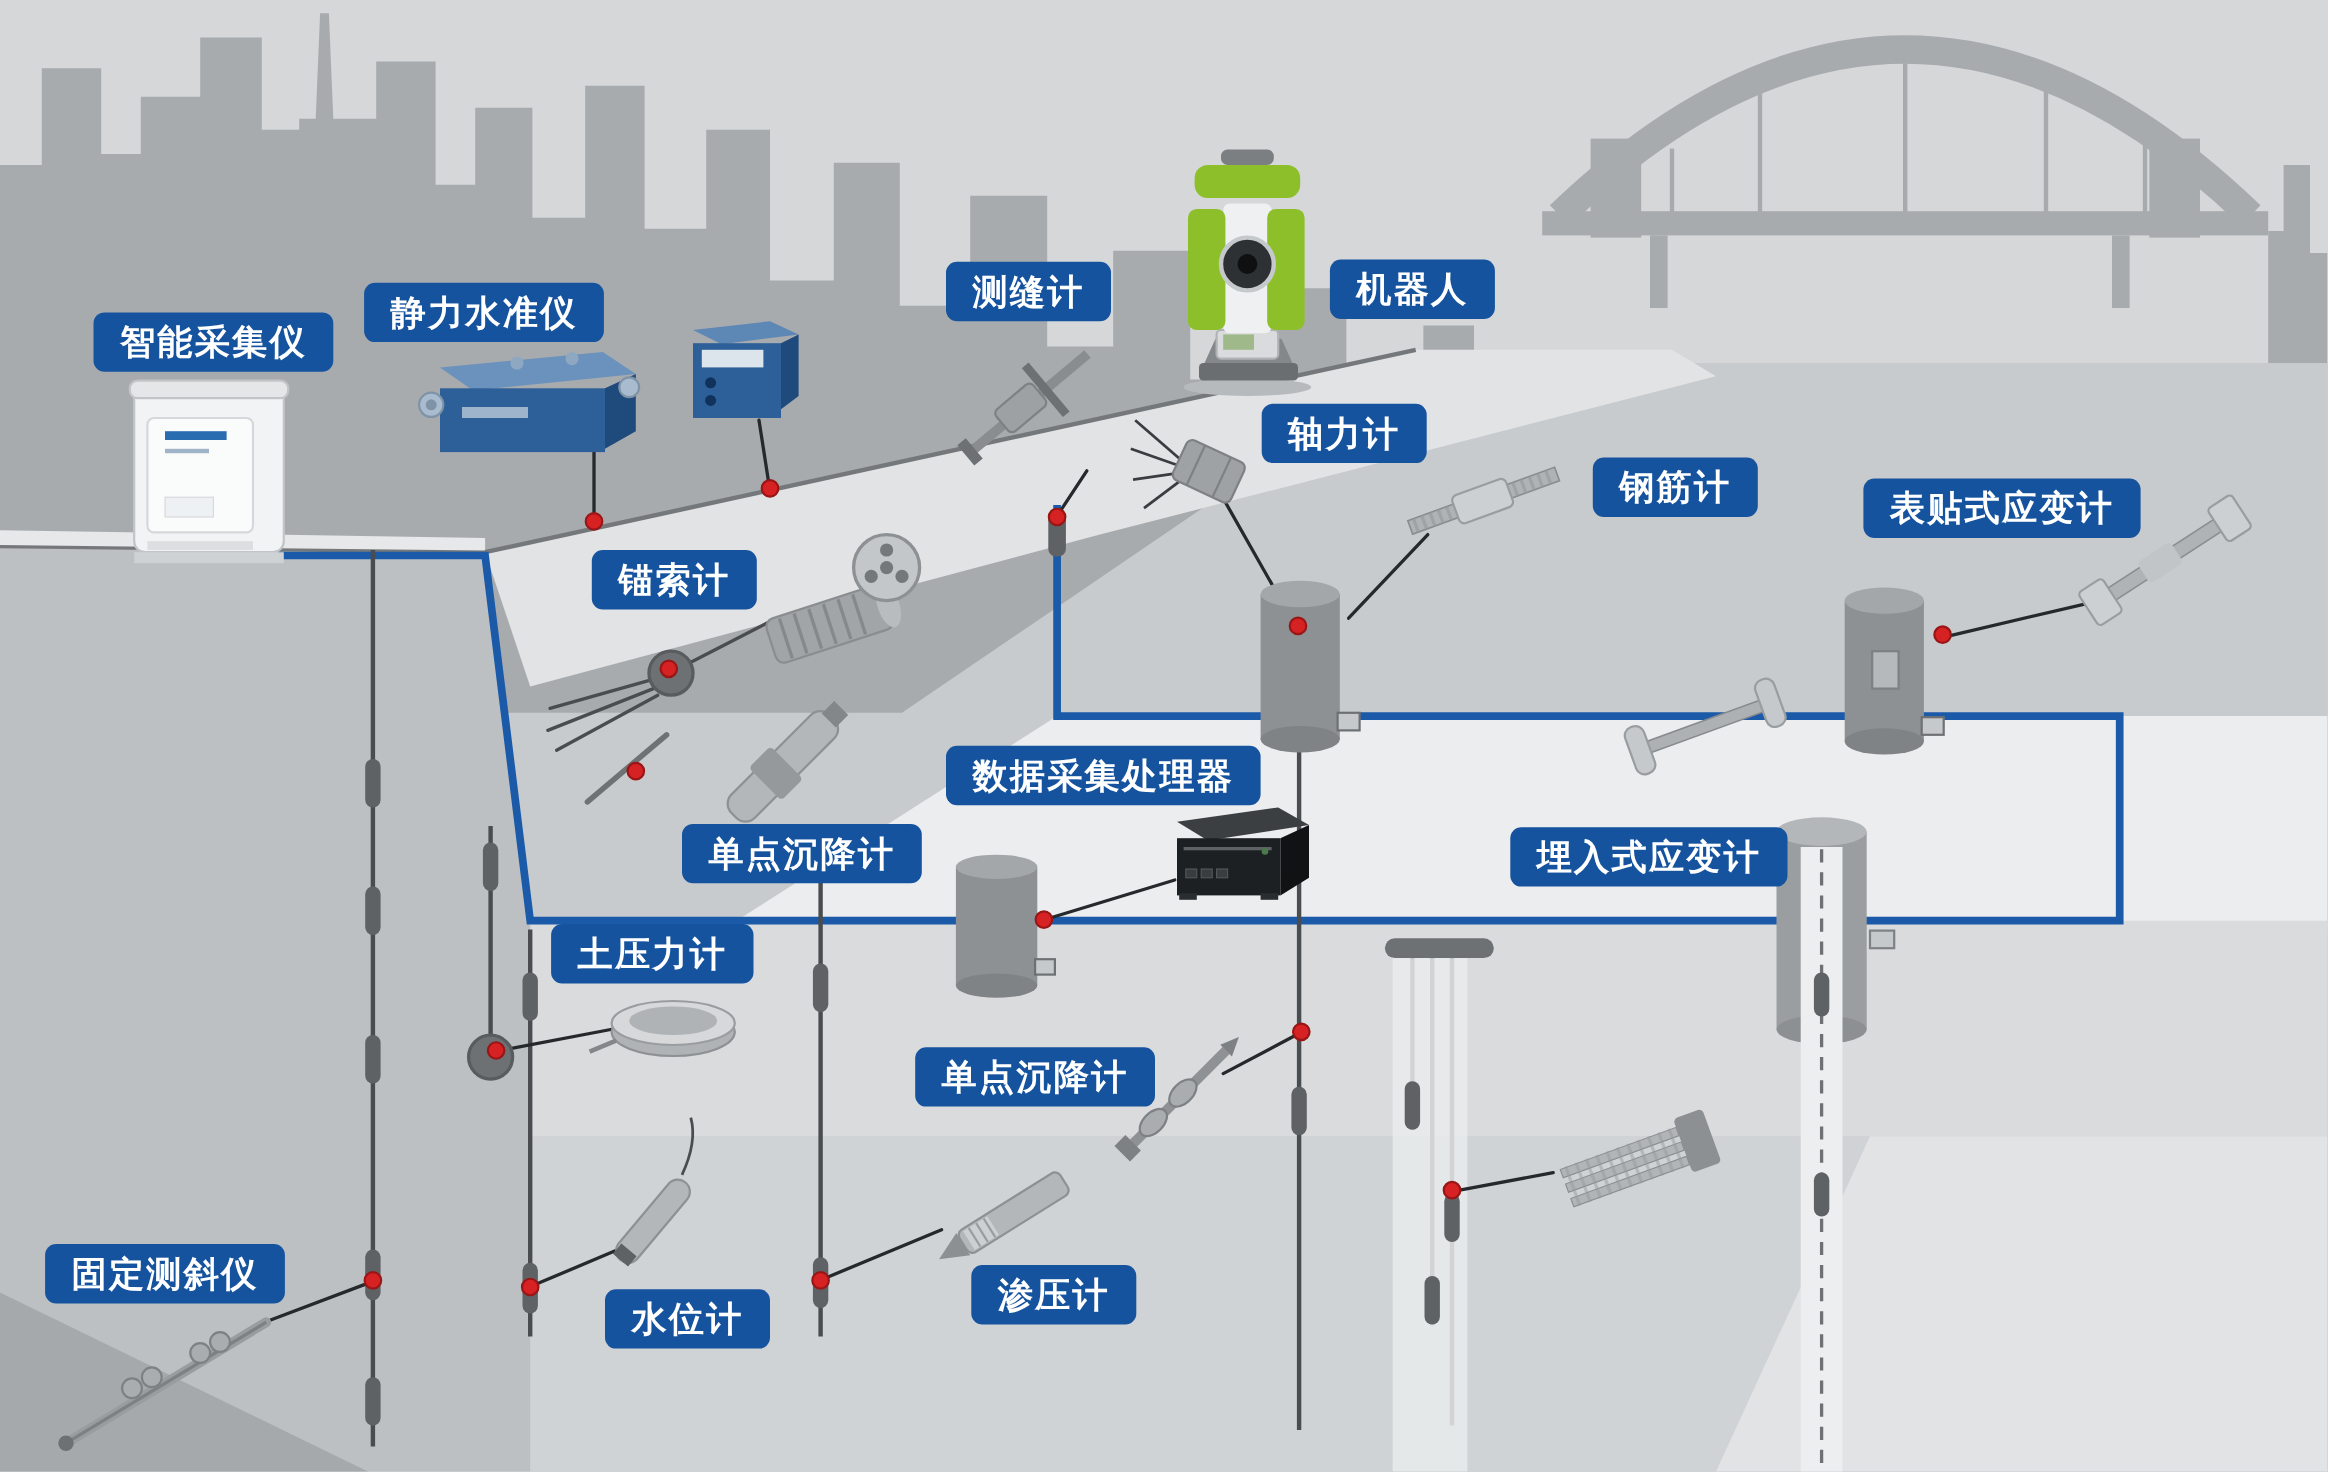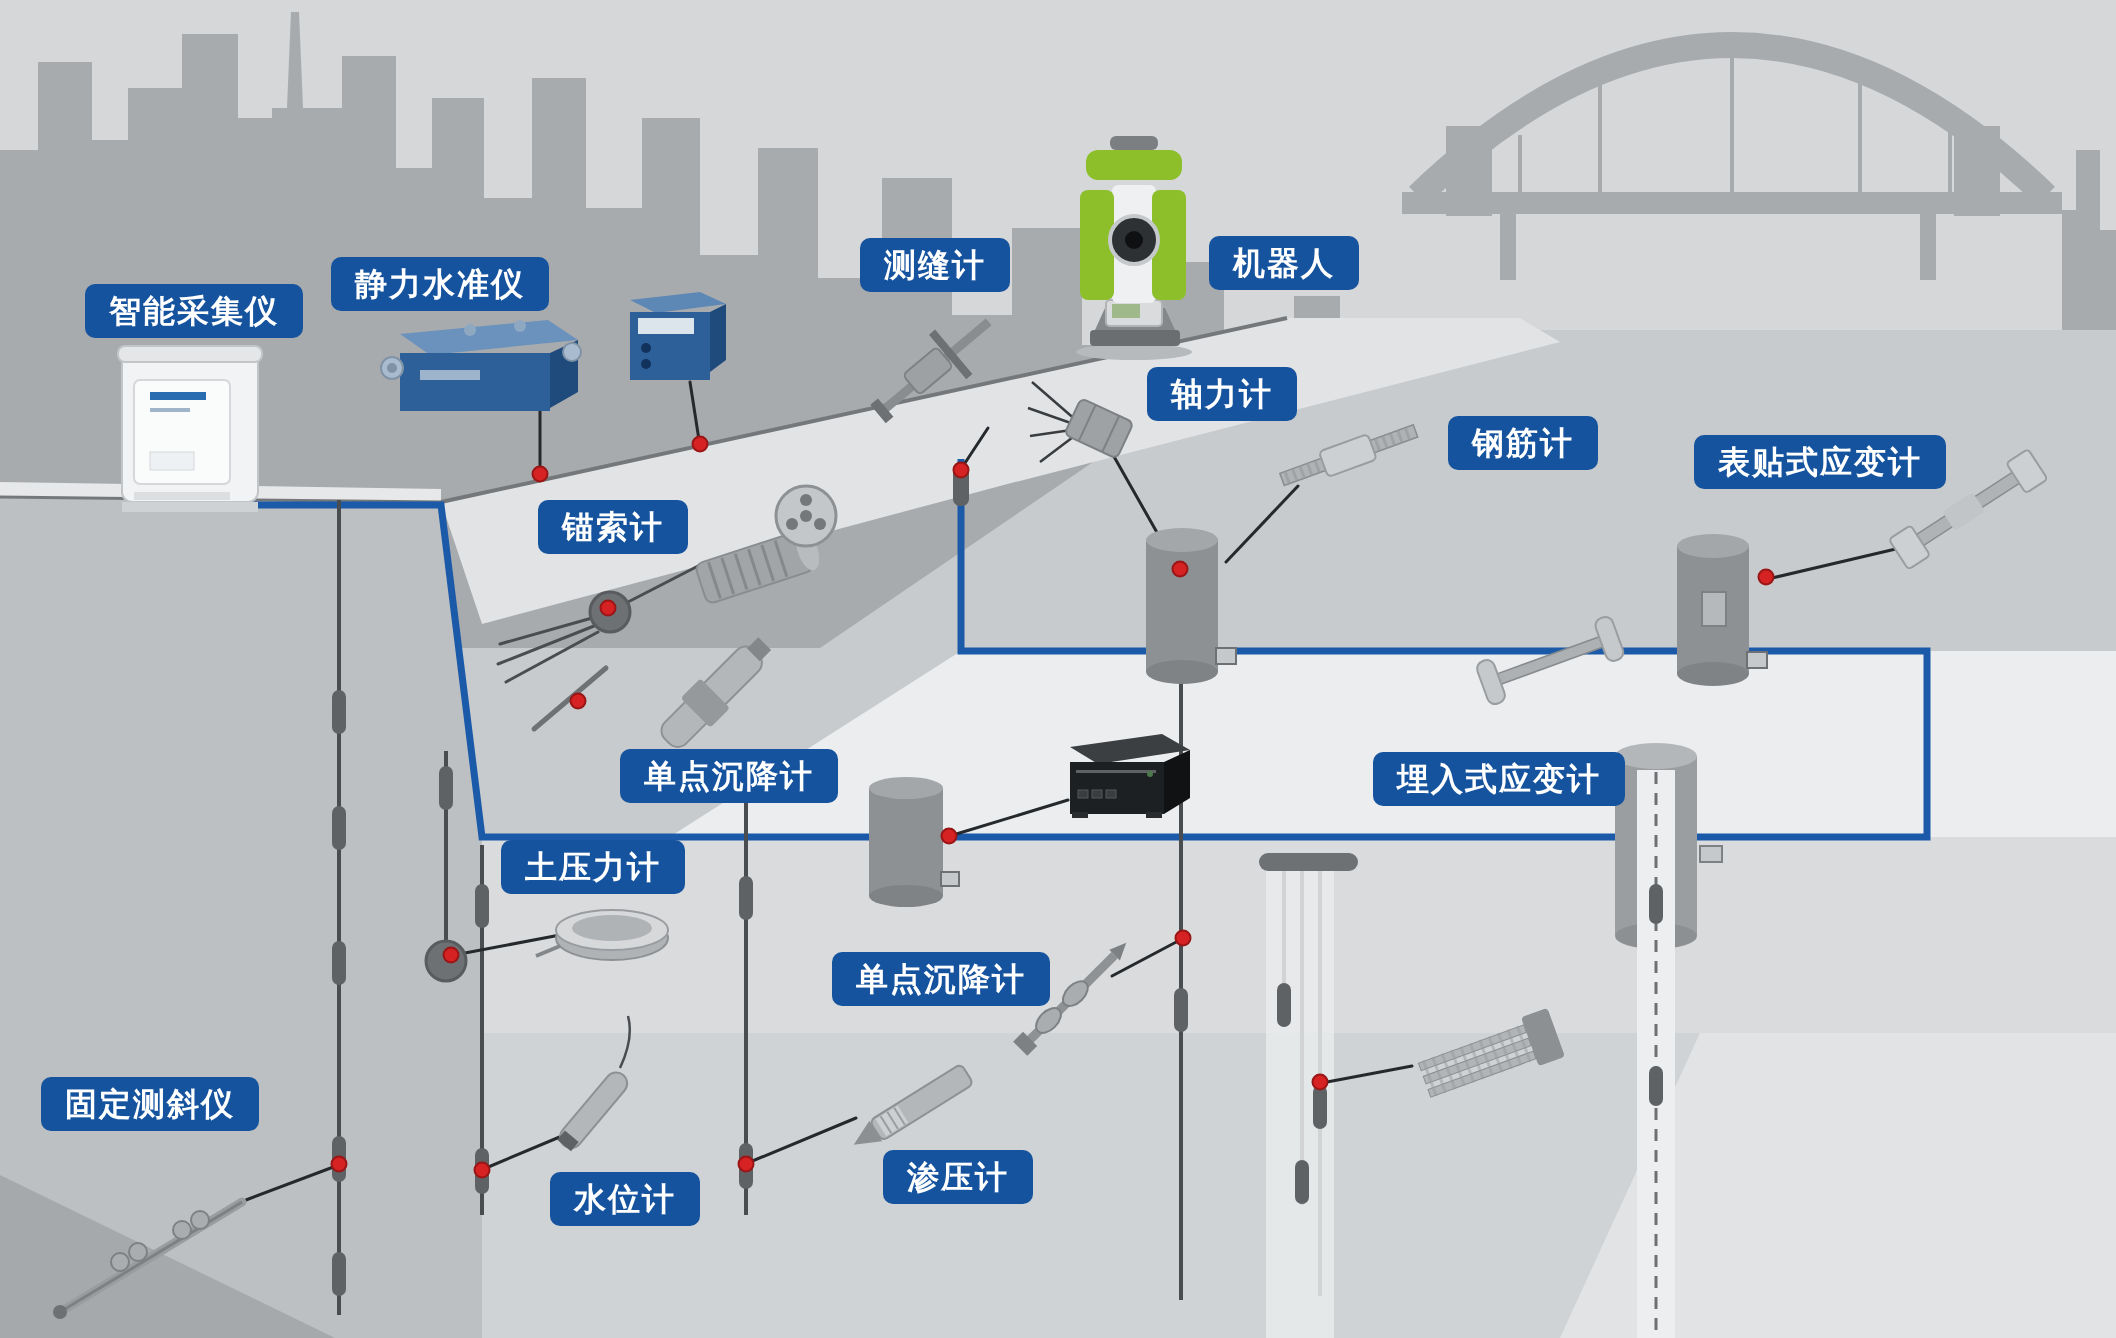--- a/index.html
+++ b/index.html
@@ -351,22 +351,23 @@
 
 <div class="labels">
   <div class="label" style="left:331px;top:257px">静力水准仪</div>
   <div class="label" style="left:85px;top:284px">智能采集仪</div>
   <div class="label" style="left:860px;top:238px">测缝计</div>
   <div class="label" style="left:1209px;top:236px">机器人</div>
   <div class="label" style="left:1147px;top:367px">轴力计</div>
   <div class="label" style="left:1448px;top:416px">钢筋计</div>
   <div class="label" style="left:1694px;top:435px">表贴式应变计</div>
   <div class="label" style="left:538px;top:500px">锚索计</div>
+  <div class="label" style="left:860px;top:678px">数据采集处理器</div>
   <div class="label" style="left:620px;top:749px">单点沉降计</div>
   <div class="label" style="left:1373px;top:752px">埋入式应变计</div>
   <div class="label" style="left:501px;top:840px">土压力计</div>
   <div class="label" style="left:832px;top:952px">单点沉降计</div>
-  <div class="label" style="left:41px;top:1077px">固定测斜仪</div>
+  <div class="label" style="left:41px;top:1131px">固定测斜仪</div>
   <div class="label" style="left:550px;top:1172px">水位计</div>
   <div class="label" style="left:883px;top:1150px">渗压计</div>
 </div>
 
 </div>
 
 </body></html>

